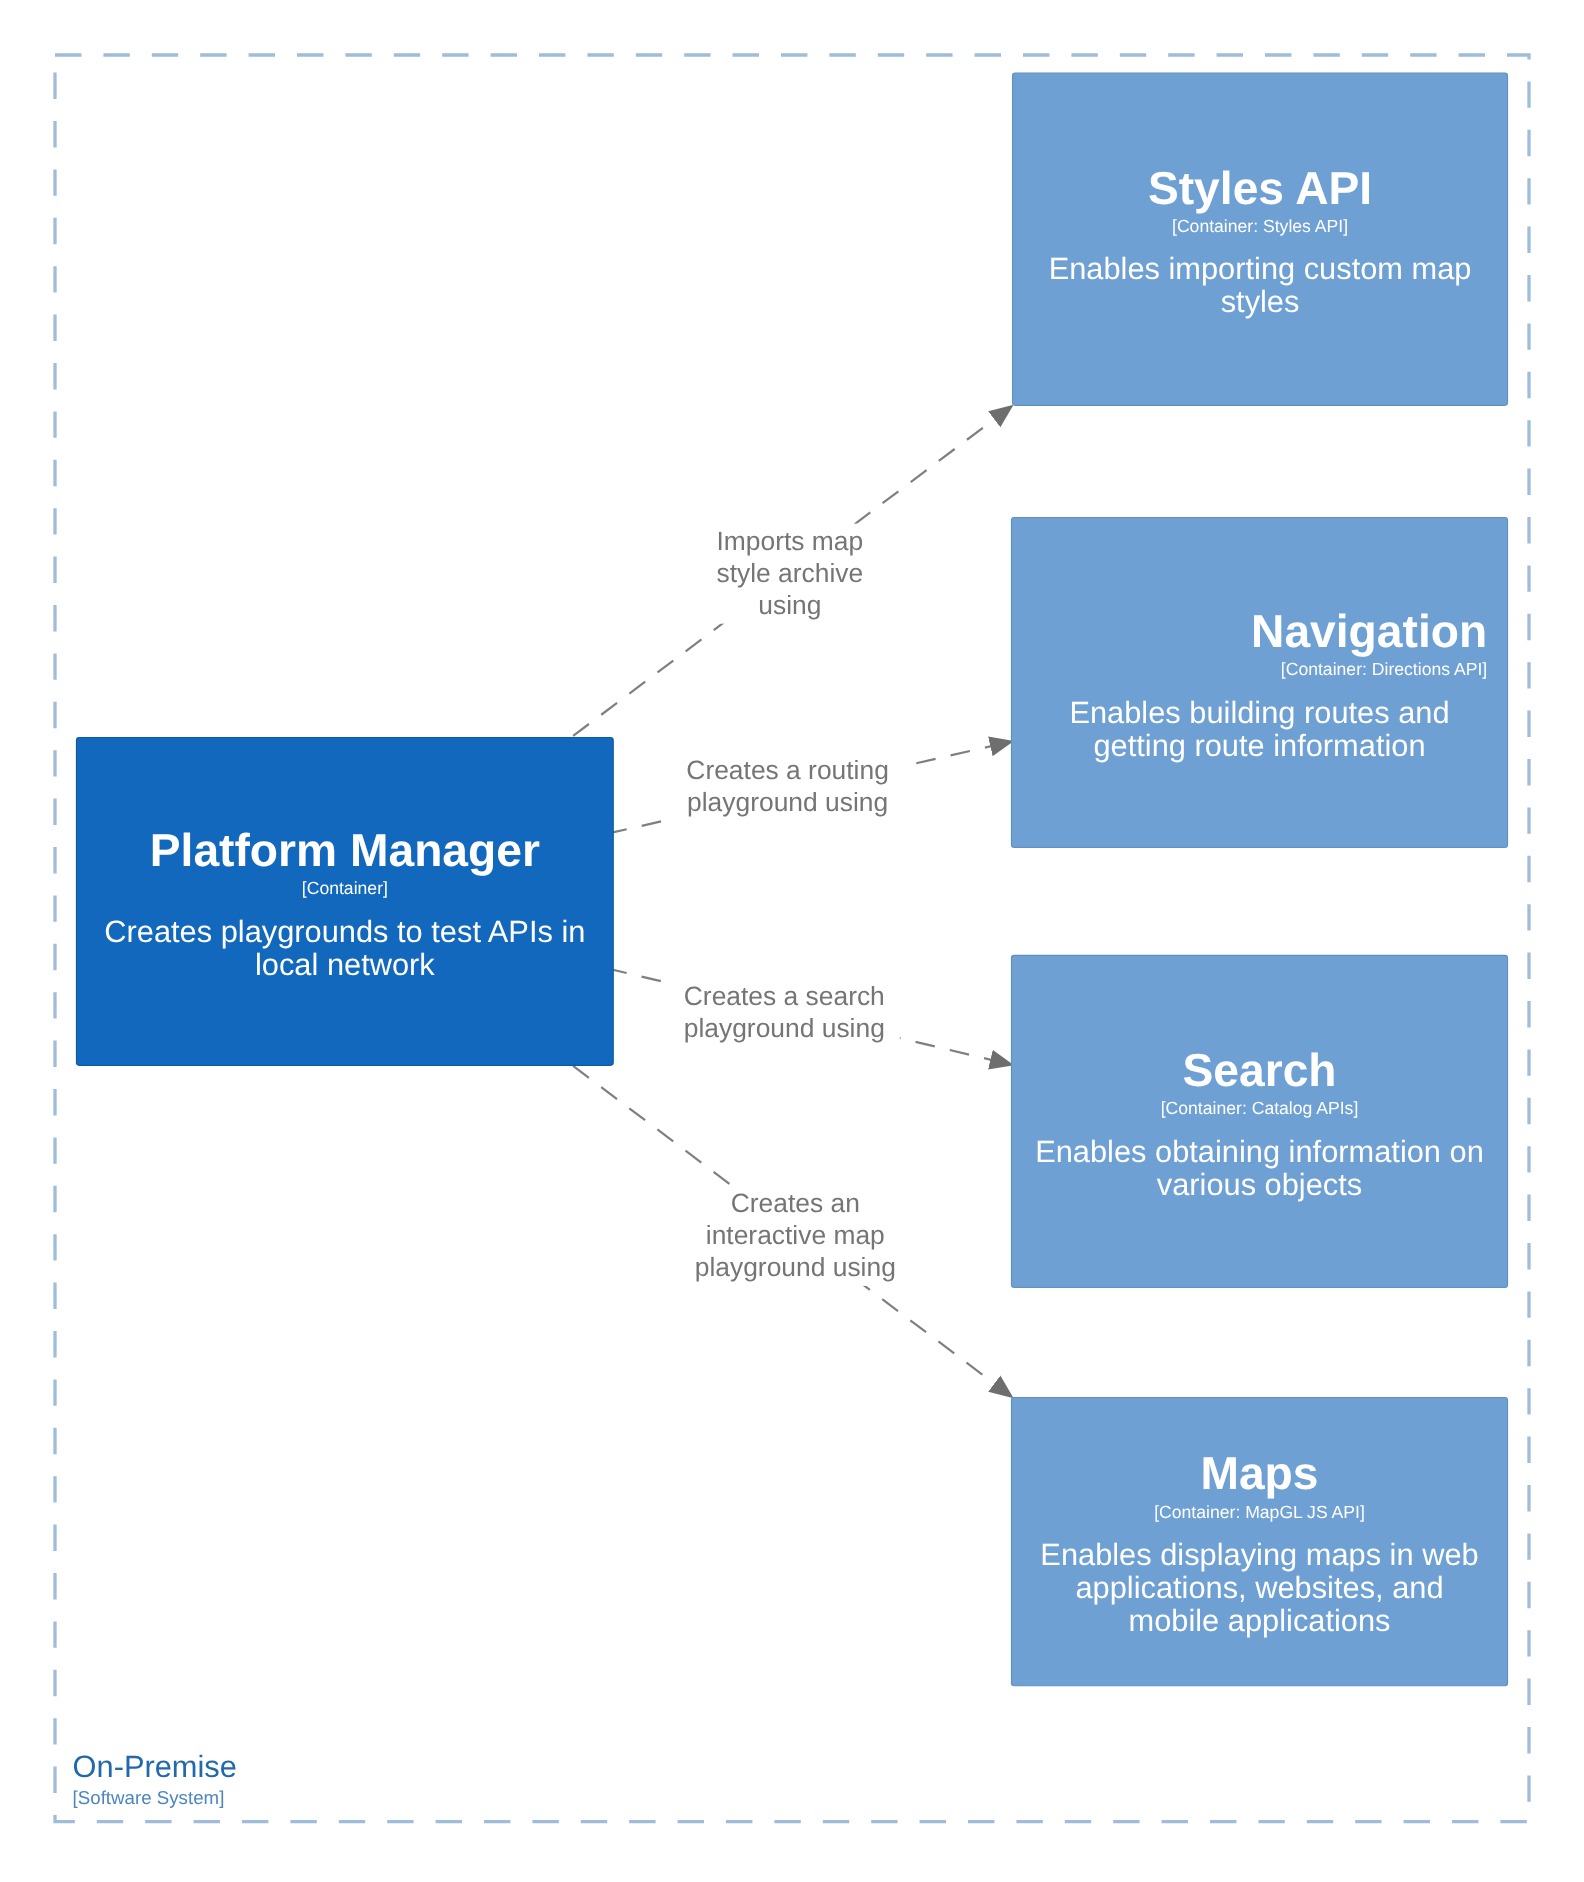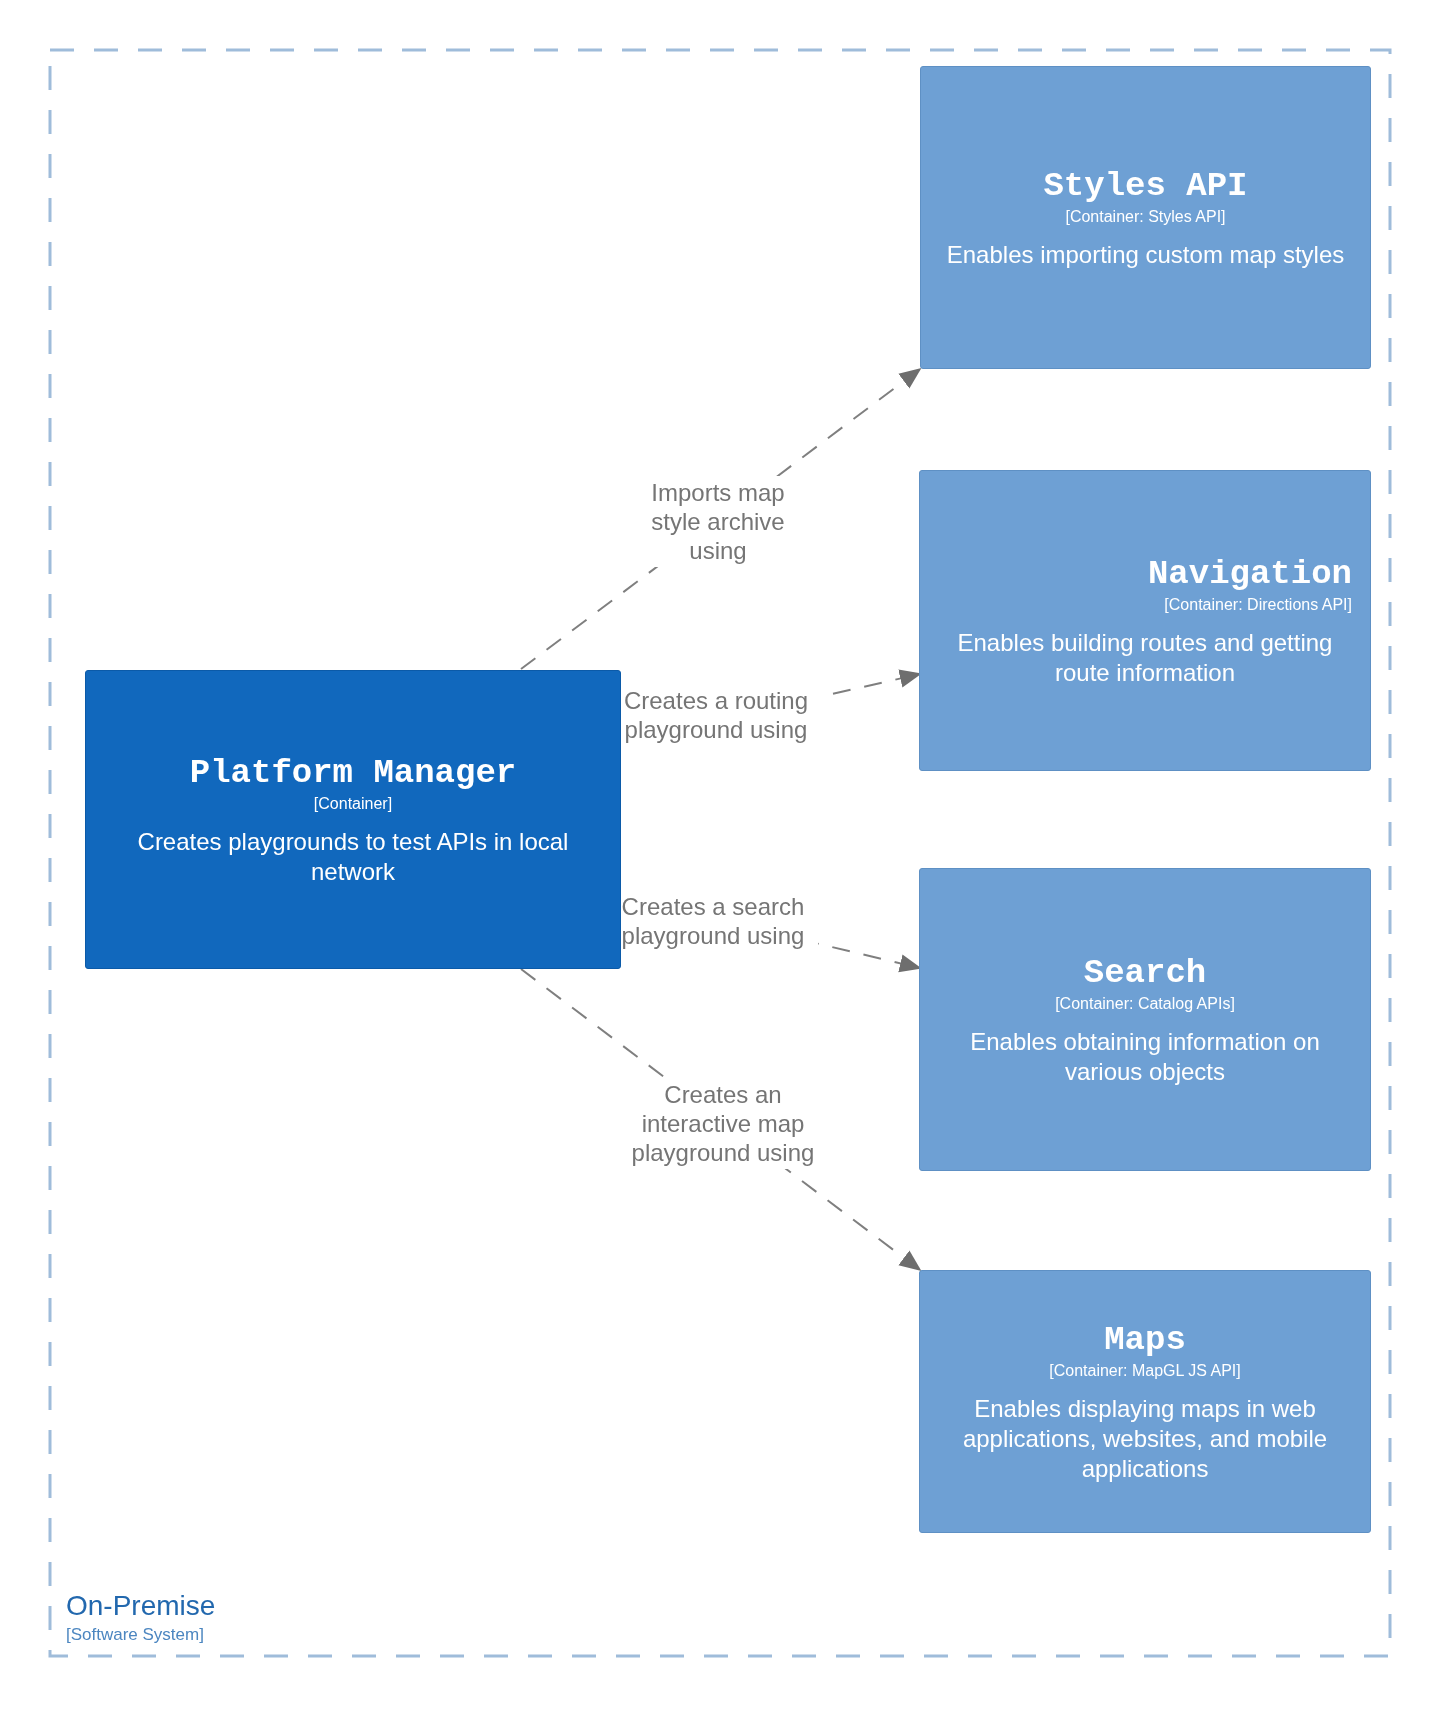--- a/index.html
+++ b/index.html
@@ -60,37 +60,36 @@
   }
   .node.primary {
     background: #1168bd;
     border: 1px solid #0b5aa8;
   }
   .node.secondary {
     background: #6ea0d4;
     border: 1px solid #5e90c4;
   }
   .node-title {
-    font-size: 34px;
+    font-size: 42px;
     font-weight: bold;
     line-height: 1.25;
-    font-family: Liberation Mono, monospace;
   }
   .node-meta {
     font-size: 16px;
     margin-top: 0;
     line-height: 1.2;
   }
   .node-desc {
-    font-size: 24px;
+    font-size: 28px;
     line-height: 30px;
     margin-top: 14px;
   }
 
-  #node-platform-manager { left: 85px;  top: 670px;  width: 536px; height: 299px; }
+  #node-platform-manager { left: 69px;  top: 670px;  width: 489px; height: 299px; }
   #node-styles-api       { left: 920px; top: 66px;   width: 451px; height: 303px; }
   #node-navigation       { left: 919px; top: 470px;  width: 452px; height: 301px; align-items: flex-end; }
   #node-search           { left: 919px; top: 868px;  width: 452px; height: 303px; }
   #node-maps             { left: 919px; top: 1270px; width: 452px; height: 263px; }
 
   
   .edge-label {
     position: absolute;
     transform: translateX(-50%);
     text-align: center;

